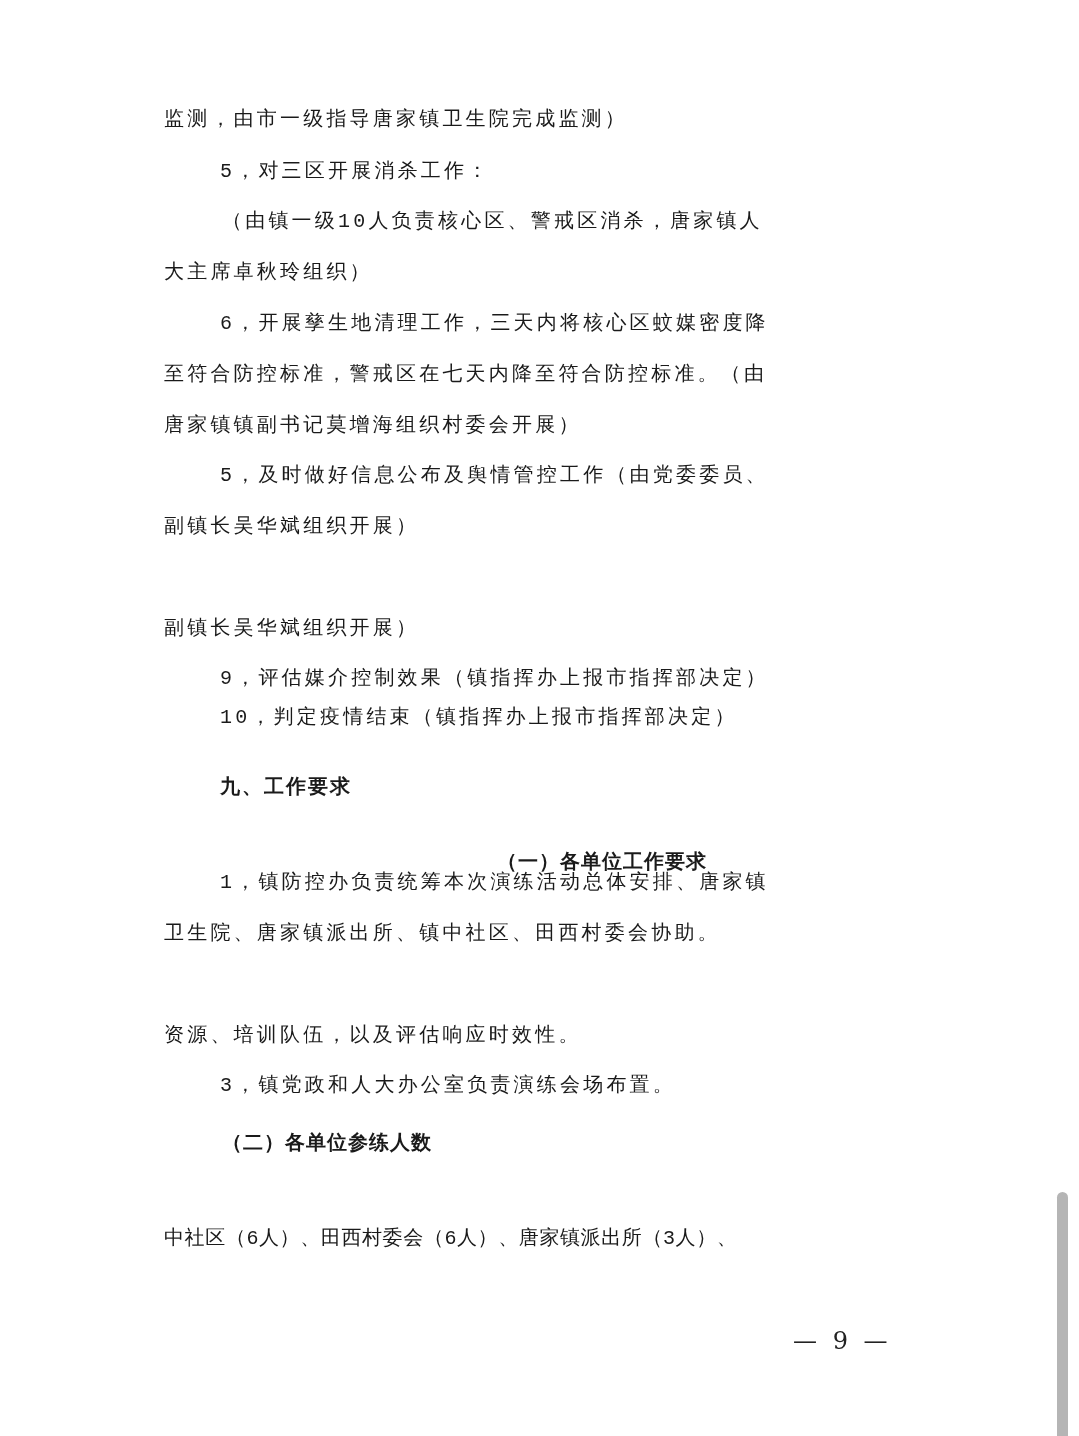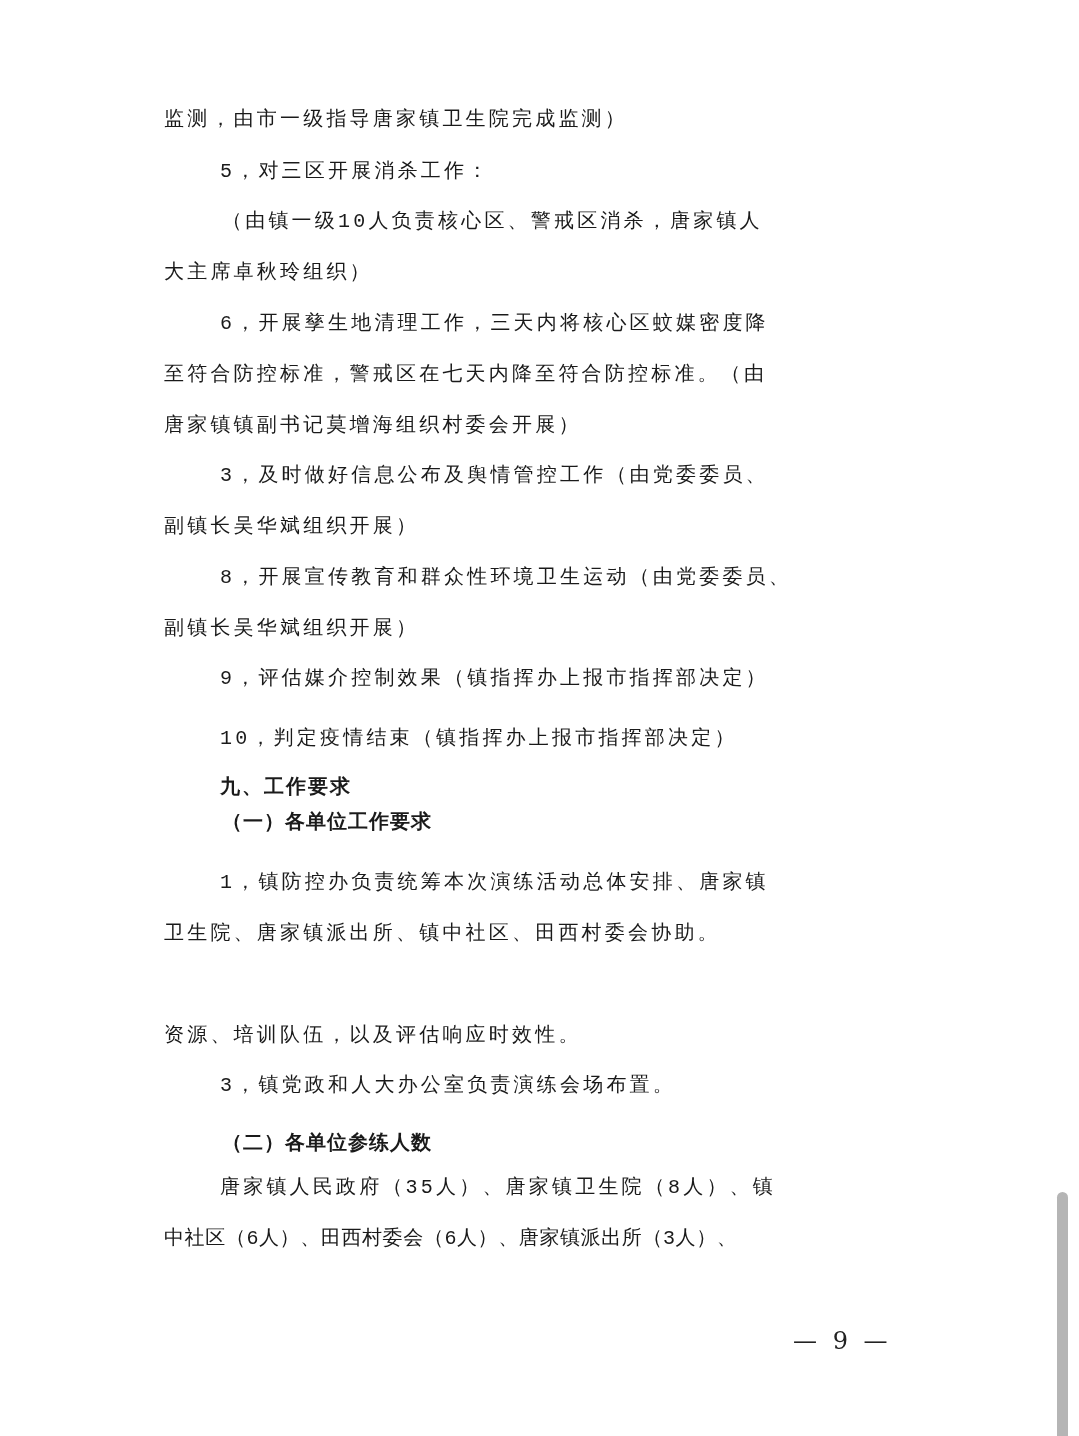--- a/index.html
+++ b/index.html
@@ -33,32 +33,30 @@
 <body>
 
 <div class="page">
   <div class="line" style="top:103px">监测，由市一级指导唐家镇卫生院完成监测）</div>
   <div class="line indent" style="top:155px">5，对三区开展消杀工作：</div>
   <div class="line indent-paren" style="top:205px">（由镇一级10人负责核心区、警戒区消杀，唐家镇人</div>
   <div class="line" style="top:256px">大主席卓秋玲组织）</div>
   <div class="line indent" style="top:307px">6，开展孳生地清理工作，三天内将核心区蚊媒密度降</div>
   <div class="line" style="top:409px">唐家镇镇副书记莫增海组织村委会开展）</div>
   <div class="line" style="top:358px">至符合防控标准，警戒区在七天内降至符合防控标准。（由</div>
-  <div class="line indent" style="top:459px">3，及时做好信息公布及舆情管控工作（由党委委员、</div>
+  <div class="line indent" style="top:459px">5，及时做好信息公布及舆情管控工作（由党委委员、</div>
   <div class="line" style="top:510px">副镇长吴华斌组织开展）</div>
-  <div class="line indent" style="top:561px">8，开展宣传教育和群众性环境卫生运动（由党委委员、</div>
   <div class="line" style="top:612px">副镇长吴华斌组织开展）</div>
   <div class="line indent" style="top:662px">9，评估媒介控制效果（镇指挥办上报市指挥部决定）</div>
-  <div class="line indent" style="top:722px">10，判定疫情结束（镇指挥办上报市指挥部决定）</div>
+  <div class="line indent" style="top:701px">10，判定疫情结束（镇指挥办上报市指挥部决定）</div>
   <div class="line indent bold" style="top:764px">九、工作要求</div>
-  <div class="line indent-paren bold" style="top:799px; letter-spacing:1px;">（一）各单位工作要求</div>
+  <div class="line indent-paren bold" style="top:839px; letter-spacing:1px;text-align:center;">（一）各单位工作要求</div>
   <div class="line indent" style="top:866px">1，镇防控办负责统筹本次演练活动总体安排、唐家镇</div>
   <div class="line" style="top:917px">卫生院、唐家镇派出所、镇中社区、田西村委会协助。</div>
   <div class="line" style="top:1019px">资源、培训队伍，以及评估响应时效性。</div>
   <div class="line indent" style="top:1069px">3，镇党政和人大办公室负责演练会场布置。</div>
   <div class="line indent-paren bold" style="top:1120px; letter-spacing:1px;">（二）各单位参练人数</div>
-  <div class="line indent" style="top:1171px">唐家镇人民政府（35人）、唐家镇卫生院（8人）、镇</div>
   <div class="line" style="top:1222px; letter-spacing:0.6px;">中社区（6人）、田西村委会（6人）、唐家镇派出所（3人）、</div>
 
   <div class="page-num">— 9 —</div>
 </div>
 
 <div class="scrollbar"></div>
 
 </body></html>

